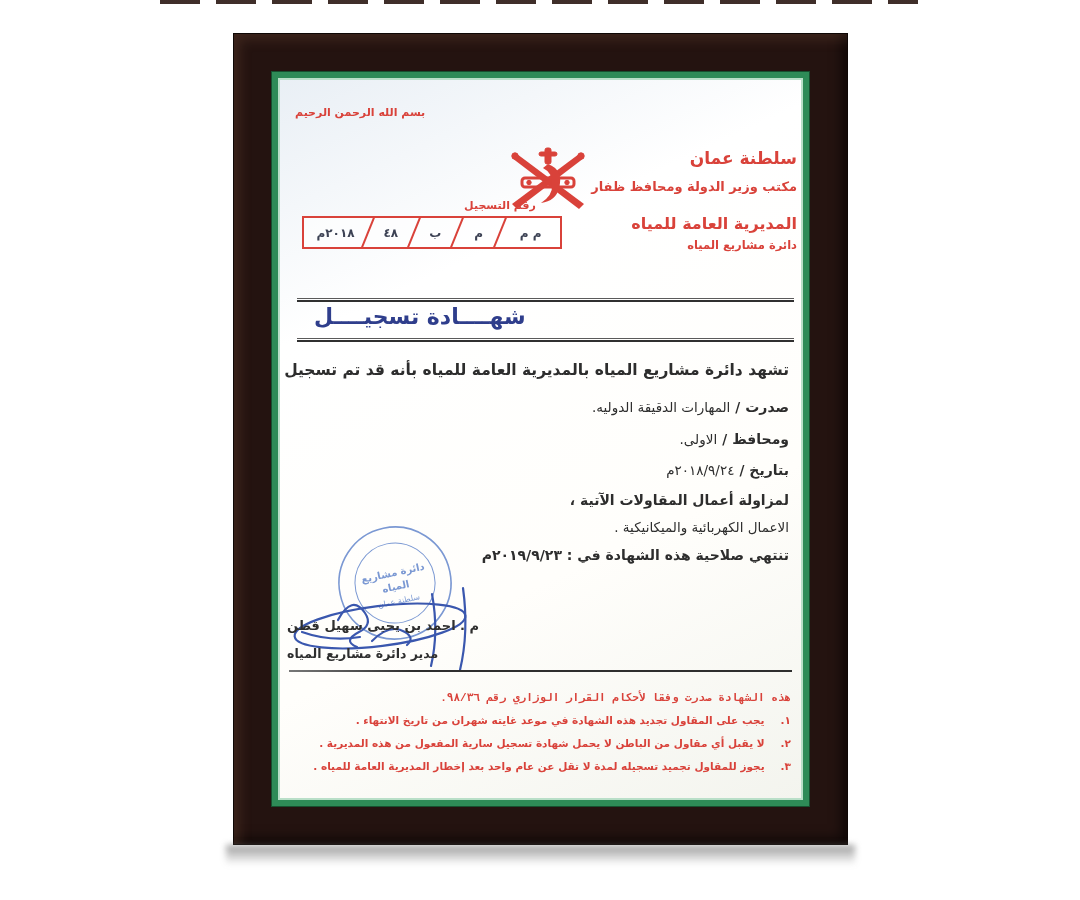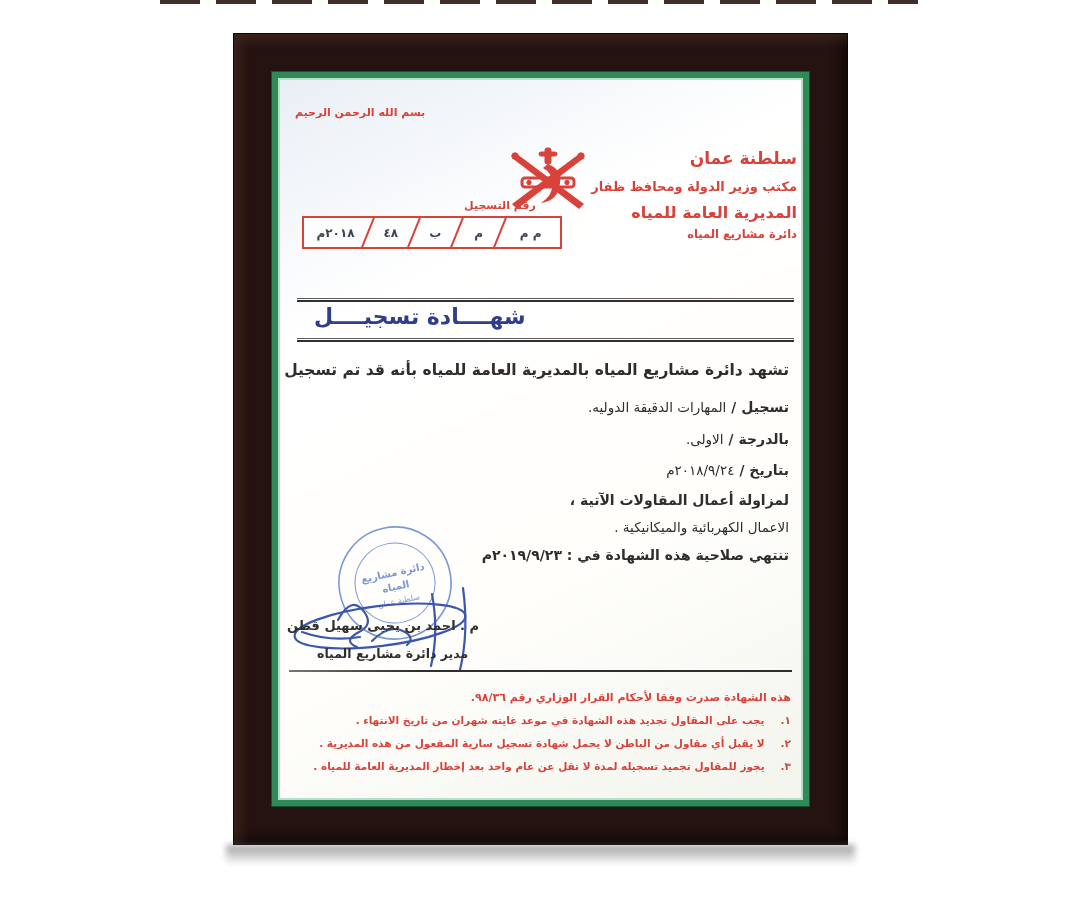--- a/index.html
+++ b/index.html
@@ -34,21 +34,21 @@
   .navy { color:#2f3e8c; }
   .ink  { color:#2f2f2f; }
 
   .bismillah { top:26px; left:15px; right:-15px; text-align:left;
     font-size:11px; font-weight:700; letter-spacing:.5px; }
 
   .emblem { top:62px; left:222px; width:92px; height:84px; }
 
   .org { top:68px; right:4px; text-align:right; }
   .org .l1 { font-size:17px; font-weight:700; margin-bottom:11px; letter-spacing:1px; }
-  .org .l2 { font-size:13px; font-weight:700; margin-bottom:9px; }
+  .org .l2 { font-size:13px; font-weight:700; margin-bottom:20px; }
   .org .l3 { font-size:16px; font-weight:700; margin-bottom:5px; }
   .org .l4 { font-size:11.5px; font-weight:700; }
 
   .reg-label { top:119px; left:158px; width:124px; text-align:center;
     font-size:11px; font-weight:700; }
   .reg-table { top:136px; left:22px; width:260px; height:33px;
     border:2px solid #d9423a; display:flex; flex-direction:row; direction:rtl;
     align-items:stretch; overflow:hidden; background:rgba(255,255,255,.6); }
   .reg-cell { display:flex; align-items:center; justify-content:center;
     font-size:12px; font-weight:700; color:#3c4254; }
@@ -68,27 +68,27 @@
   .field { font-size:13.5px; }
   .field .lbl { font-weight:800; font-size:14px; }
   .field .sep { margin:0 5px; font-weight:700; }
   .works-intro { top:412px; font-size:14px; font-weight:800; }
   .works       { top:439px; font-size:13.5px; font-weight:500; }
   .expiry      { top:467px; font-size:14px; font-weight:800; }
 
   .stamp-wrap { top:418px; left:0; width:235px; height:210px; }
 
   .sig-name { top:538px; left:7px; font-size:13px; font-weight:800; }
-  .sig-role { top:566px; left:7px; font-size:12.5px; font-weight:800;margin-left:30px; }
+  .sig-role { top:566px; left:7px; font-size:12.5px; font-weight:800; }
 
   .divider { top:590px; left:9px; width:503px; height:2px;
     background:linear-gradient(90deg,#777, #2e2e2e 25%, #2e2e2e); }
 
   .foot { right:10px; text-align:right; }
-  .foot-intro { top:611px; font-size:11px; font-weight:800; }
+  .foot-intro { top:611px; font-size:11px; font-weight:800;font-family:Liberation Mono, monospace; }
   .note { font-size:10.5px; font-weight:600; }
   .n1 { top:634px;text-align:center; } .n2 { top:657px;margin-left:44px; } .n3 { top:680px; }
   .note .num { display:inline-block; margin-left:16px; font-weight:800; }
 </style>
 </head>
 <body>
 
 <div class="canvas">
 
   <div class="top-strip"></div>
@@ -139,24 +139,24 @@
           <div class="reg-cell c4 rtl">٢٠١٨م</div>
         </div>
 
         <div class="abs rule rule-top"></div>
         <div class="abs cert-title navy rtl">شهــــادة تسجيــــل</div>
         <div class="abs rule rule-bottom"></div>
 
         <div class="abs bodyline intro rtl">تشهد دائرة مشاريع المياه بالمديرية العامة للمياه بأنه قد تم تسجيل</div>
 
         <div class="abs bodyline field f1 rtl">
-          <span class="lbl">تسجيل</span><span class="sep">/</span><span>المهارات الدقيقة الدوليه.</span>
+          <span class="lbl">صدرت</span><span class="sep">/</span><span>المهارات الدقيقة الدوليه.</span>
         </div>
         <div class="abs bodyline field f2 rtl">
-          <span class="lbl">بالدرجة</span><span class="sep">/</span><span>الاولى.</span>
+          <span class="lbl">ومحافظ</span><span class="sep">/</span><span>الاولى.</span>
         </div>
         <div class="abs bodyline field f3 rtl">
           <span class="lbl">بتاريخ</span><span class="sep">/</span><span>٢٠١٨/٩/٢٤م</span>
         </div>
 
         <div class="abs bodyline works-intro rtl">لمزاولة أعمال المقاولات الآتية ،</div>
         <div class="abs bodyline works rtl">الاعمال الكهربائية والميكانيكية .</div>
         <div class="abs bodyline expiry rtl">تنتهي صلاحية هذه الشهادة في : ٢٠١٩/٩/٢٣م</div>
 
         <svg class="abs stamp-wrap" viewBox="0 0 235 210">

